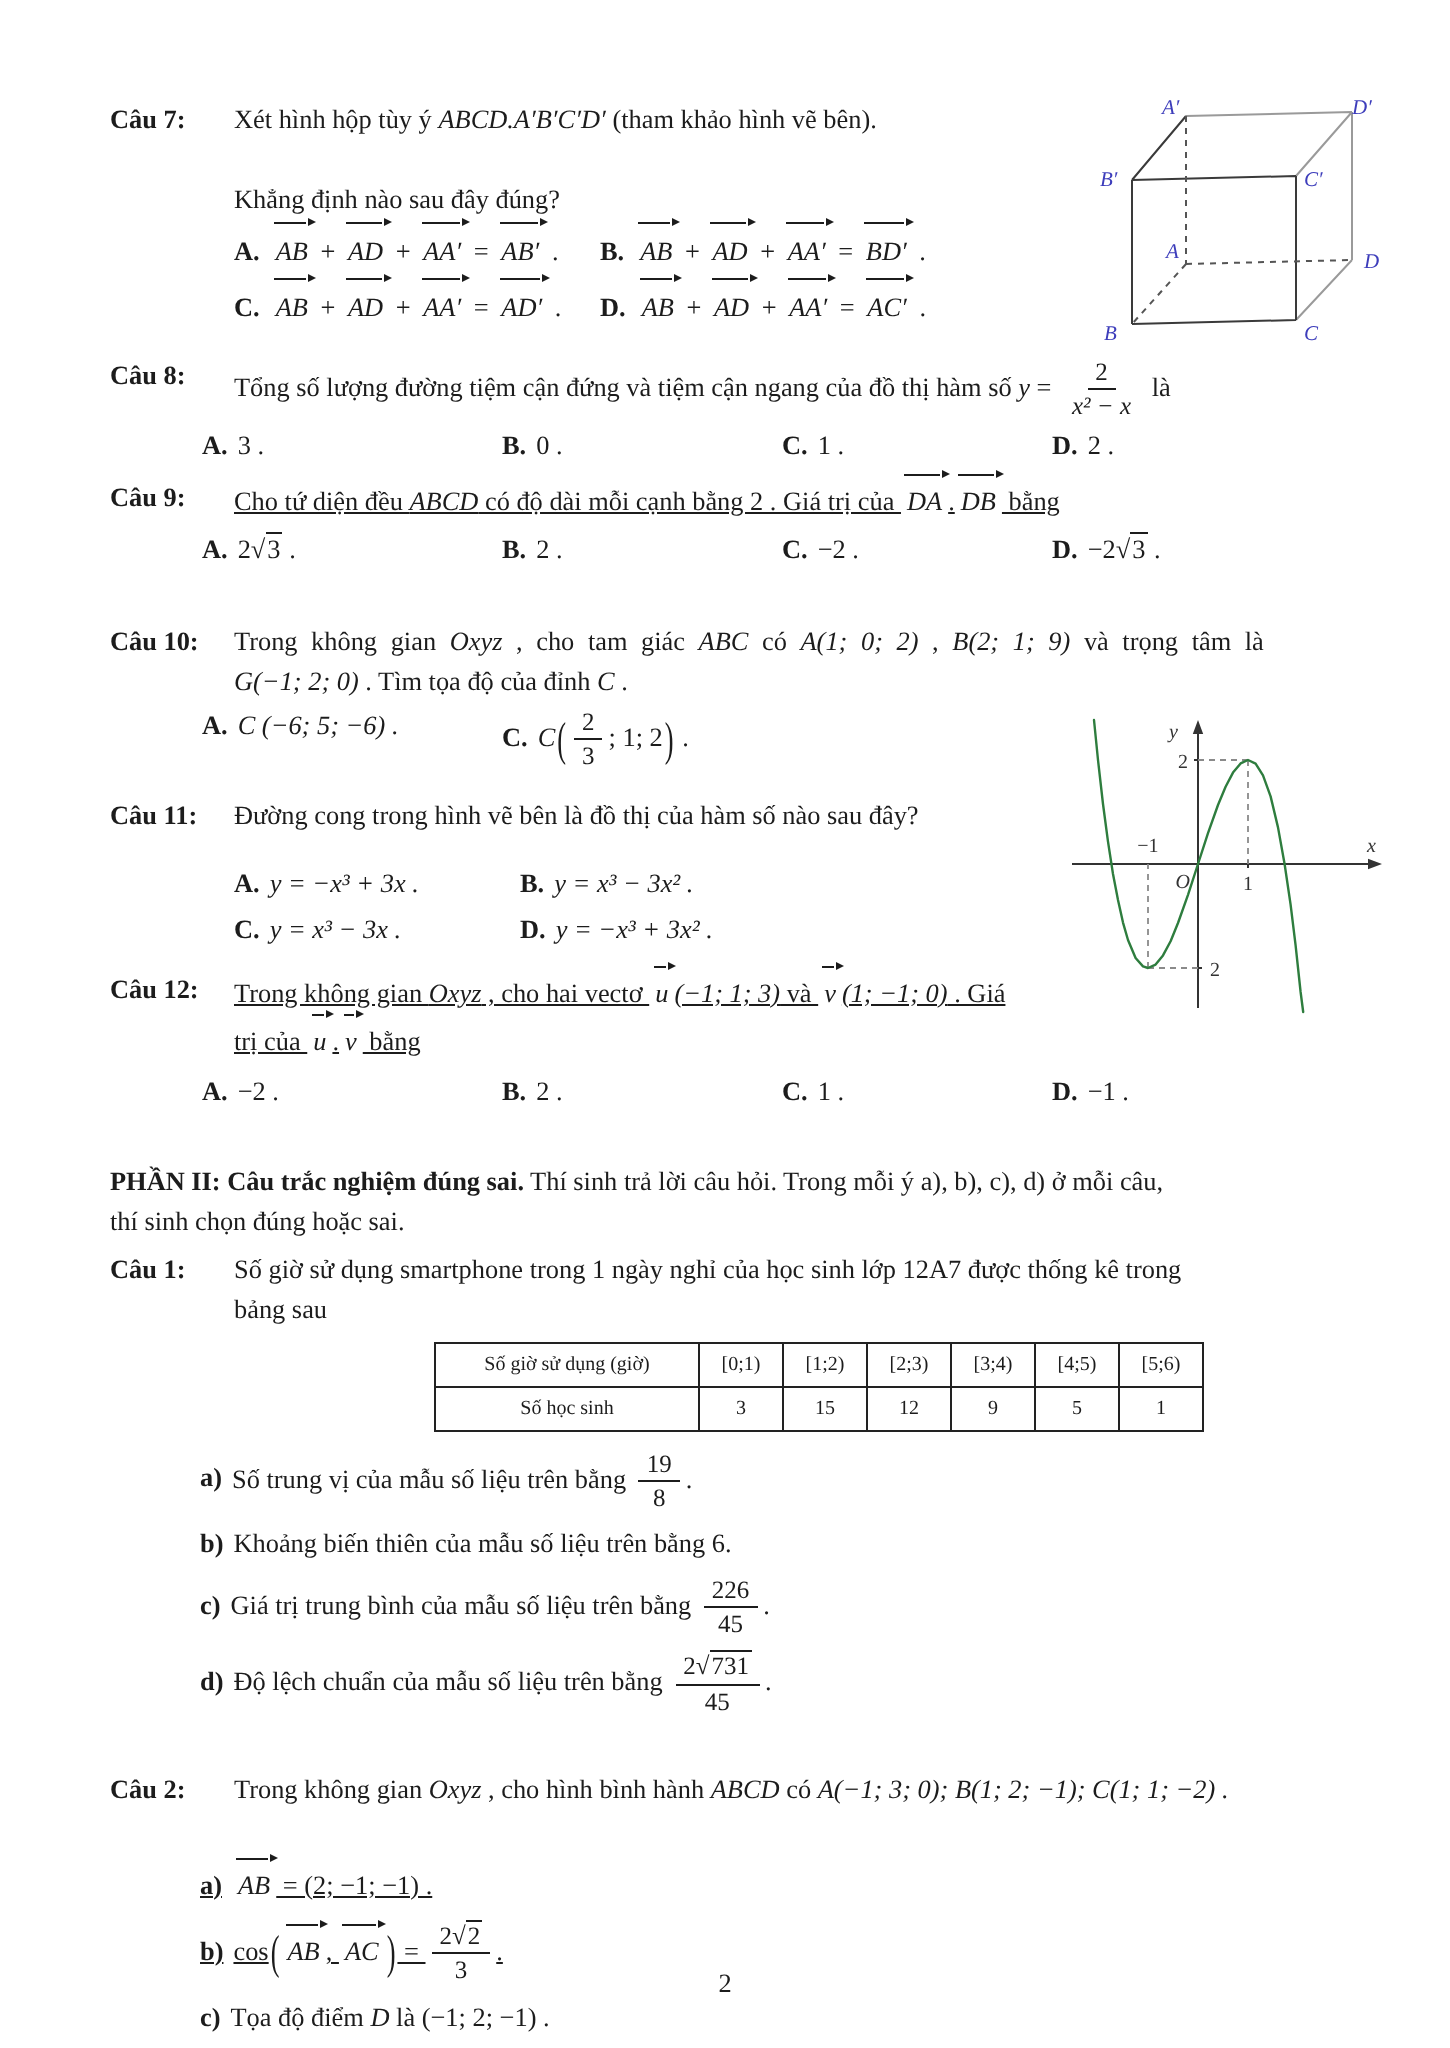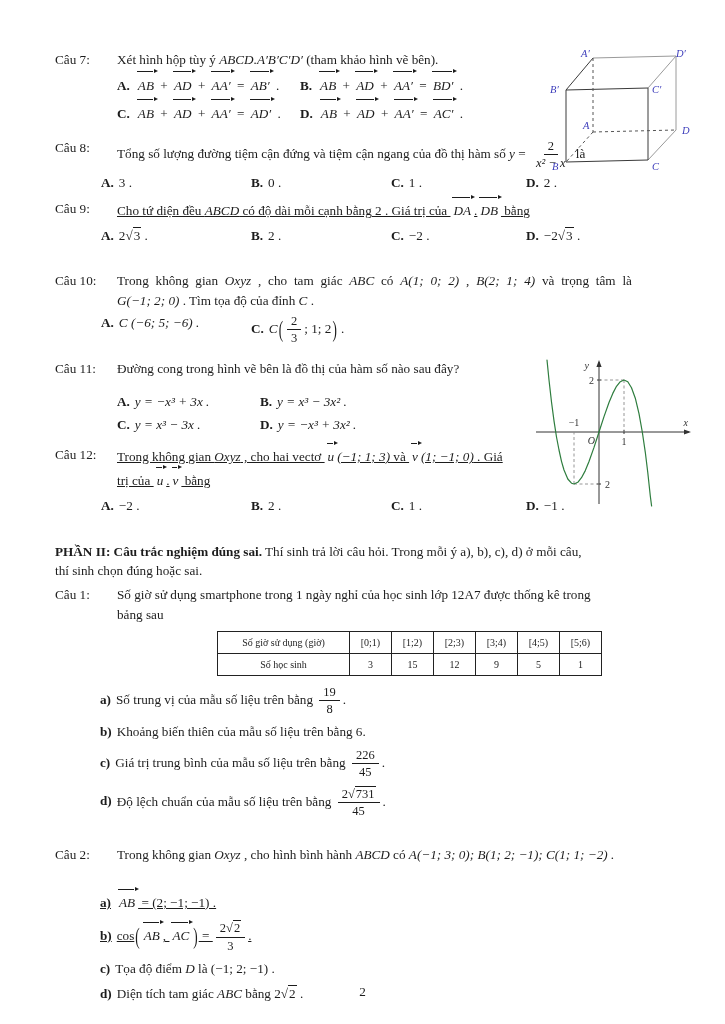--- a/index.html
+++ b/index.html
@@ -6,21 +6,21 @@
   html,body { margin:0; padding:0; background:#e8e8e8; }
   .page {
     position:relative; width:725px; height:1024px; margin:0 auto;
     background:#ffffff; color:#1c1c1c; overflow:hidden;
     font-family:"Liberation Serif","DejaVu Serif",serif;
     font-size:13.2px; line-height:1.5;
     padding:50px 28px 0 55px;
   }
   p { margin:0; }
   .q { display:flex; align-items:flex-start; }
-  .qlabel { flex:0 0 62px; font-weight:normal; white-space:nowrap; }
+  .qlabel { flex:0 0 62px; font-weight:bold; white-space:nowrap; }
   .qbody { flex:1 1 auto; min-width:0; }
   .m { font-style:italic; }
   b.okey { margin-right:5px; }
   
   .vec { position:relative; display:inline-block; font-style:italic; padding:0 2px; margin:0 1px; }
   .vec::before { content:""; position:absolute; left:1px; right:3px; top:-2px; border-top:1px solid currentColor; }
   .vec::after { content:""; position:absolute; right:-2px; top:-4px; width:0; height:0;
     border-top:2px solid transparent; border-bottom:2px solid transparent; border-left:4px solid currentColor; }
   
   .frac { display:inline-flex; flex-direction:column; align-items:center; vertical-align:middle;
@@ -55,20 +55,21 @@
 </style>
 </head>
 <body>
 
 <div class="page">
 
   <div class="q">
     <div class="qlabel">Câu 7:</div>
     <div class="qbody">
       <p><span>Xét hình hộp tùy ý </span><span class="m">ABCD.A′B′C′D′</span><span> (tham khảo hình vẽ bên).</span></p>
+      <p class="mt20">Khẳng định nào sau đây đúng?</p>
       <div class="optrow2a">
         <span class="opt"><b class="okey">A.</b><span class="vec">AB</span><span> + </span><span class="vec">AD</span><span> + </span><span class="vec">AA′</span><span> = </span><span class="vec">AB′</span><span> .</span></span>
         <span class="opt"><b class="okey">B.</b><span class="vec">AB</span><span> + </span><span class="vec">AD</span><span> + </span><span class="vec">AA′</span><span> = </span><span class="vec">BD′</span><span> .</span></span>
       </div>
       <div class="optrow2a">
         <span class="opt"><b class="okey">C.</b><span class="vec">AB</span><span> + </span><span class="vec">AD</span><span> + </span><span class="vec">AA′</span><span> = </span><span class="vec">AD′</span><span> .</span></span>
         <span class="opt"><b class="okey">D.</b><span class="vec">AB</span><span> + </span><span class="vec">AD</span><span> + </span><span class="vec">AA′</span><span> = </span><span class="vec">AC′</span><span> .</span></span>
       </div>
     </div>
   </div>
@@ -98,21 +99,21 @@
         <span class="opt"><b class="okey">B.</b><span>2 .</span></span>
         <span class="opt"><b class="okey">C.</b><span>−2 .</span></span>
         <span class="opt"><b class="okey">D.</b><span>−2</span><span class="sqr"><span>√</span><span class="rd">3</span></span><span> .</span></span>
       </div>
     </div>
   </div>
 
   <div class="q mt8">
     <div class="qlabel">Câu 10:</div>
     <div class="qbody">
-      <p class="just"><span>Trong không gian </span><span class="m">Oxyz</span><span> , cho tam giác </span><span class="m">ABC</span><span> có </span><span class="m">A(1; 0; 2)</span><span> , </span><span class="m">B(2; 1; 4)</span><span> và trọng tâm là</span></p>
+      <p class="just"><span>Trong không gian </span><span class="m">Oxyz</span><span> , cho tam giác </span><span class="m">ABC</span><span> có </span><span class="m">A(1; 0; 2)</span><span> , </span><span class="m">B(2; 1; 9)</span><span> và trọng tâm là</span></p>
       <p><span class="m">G(−1; 2; 0)</span><span> . Tìm tọa độ của đỉnh </span><span class="m">C</span><span> .</span></p>
       <div class="optrow4">
         <span class="opt"><b class="okey">A.</b><span class="m">C (−6; 5; −6) .</span></span>
         <span class="opt"><b class="okey">C.</b><span class="m">C</span><span class="tp">(</span><span class="frac">
               <span class="fn">2</span>
               <span class="fd">3</span>
             </span><span>; 1; 2</span><span class="tp">)</span><span> .</span></span>
       </div>
     </div>
   </div>

